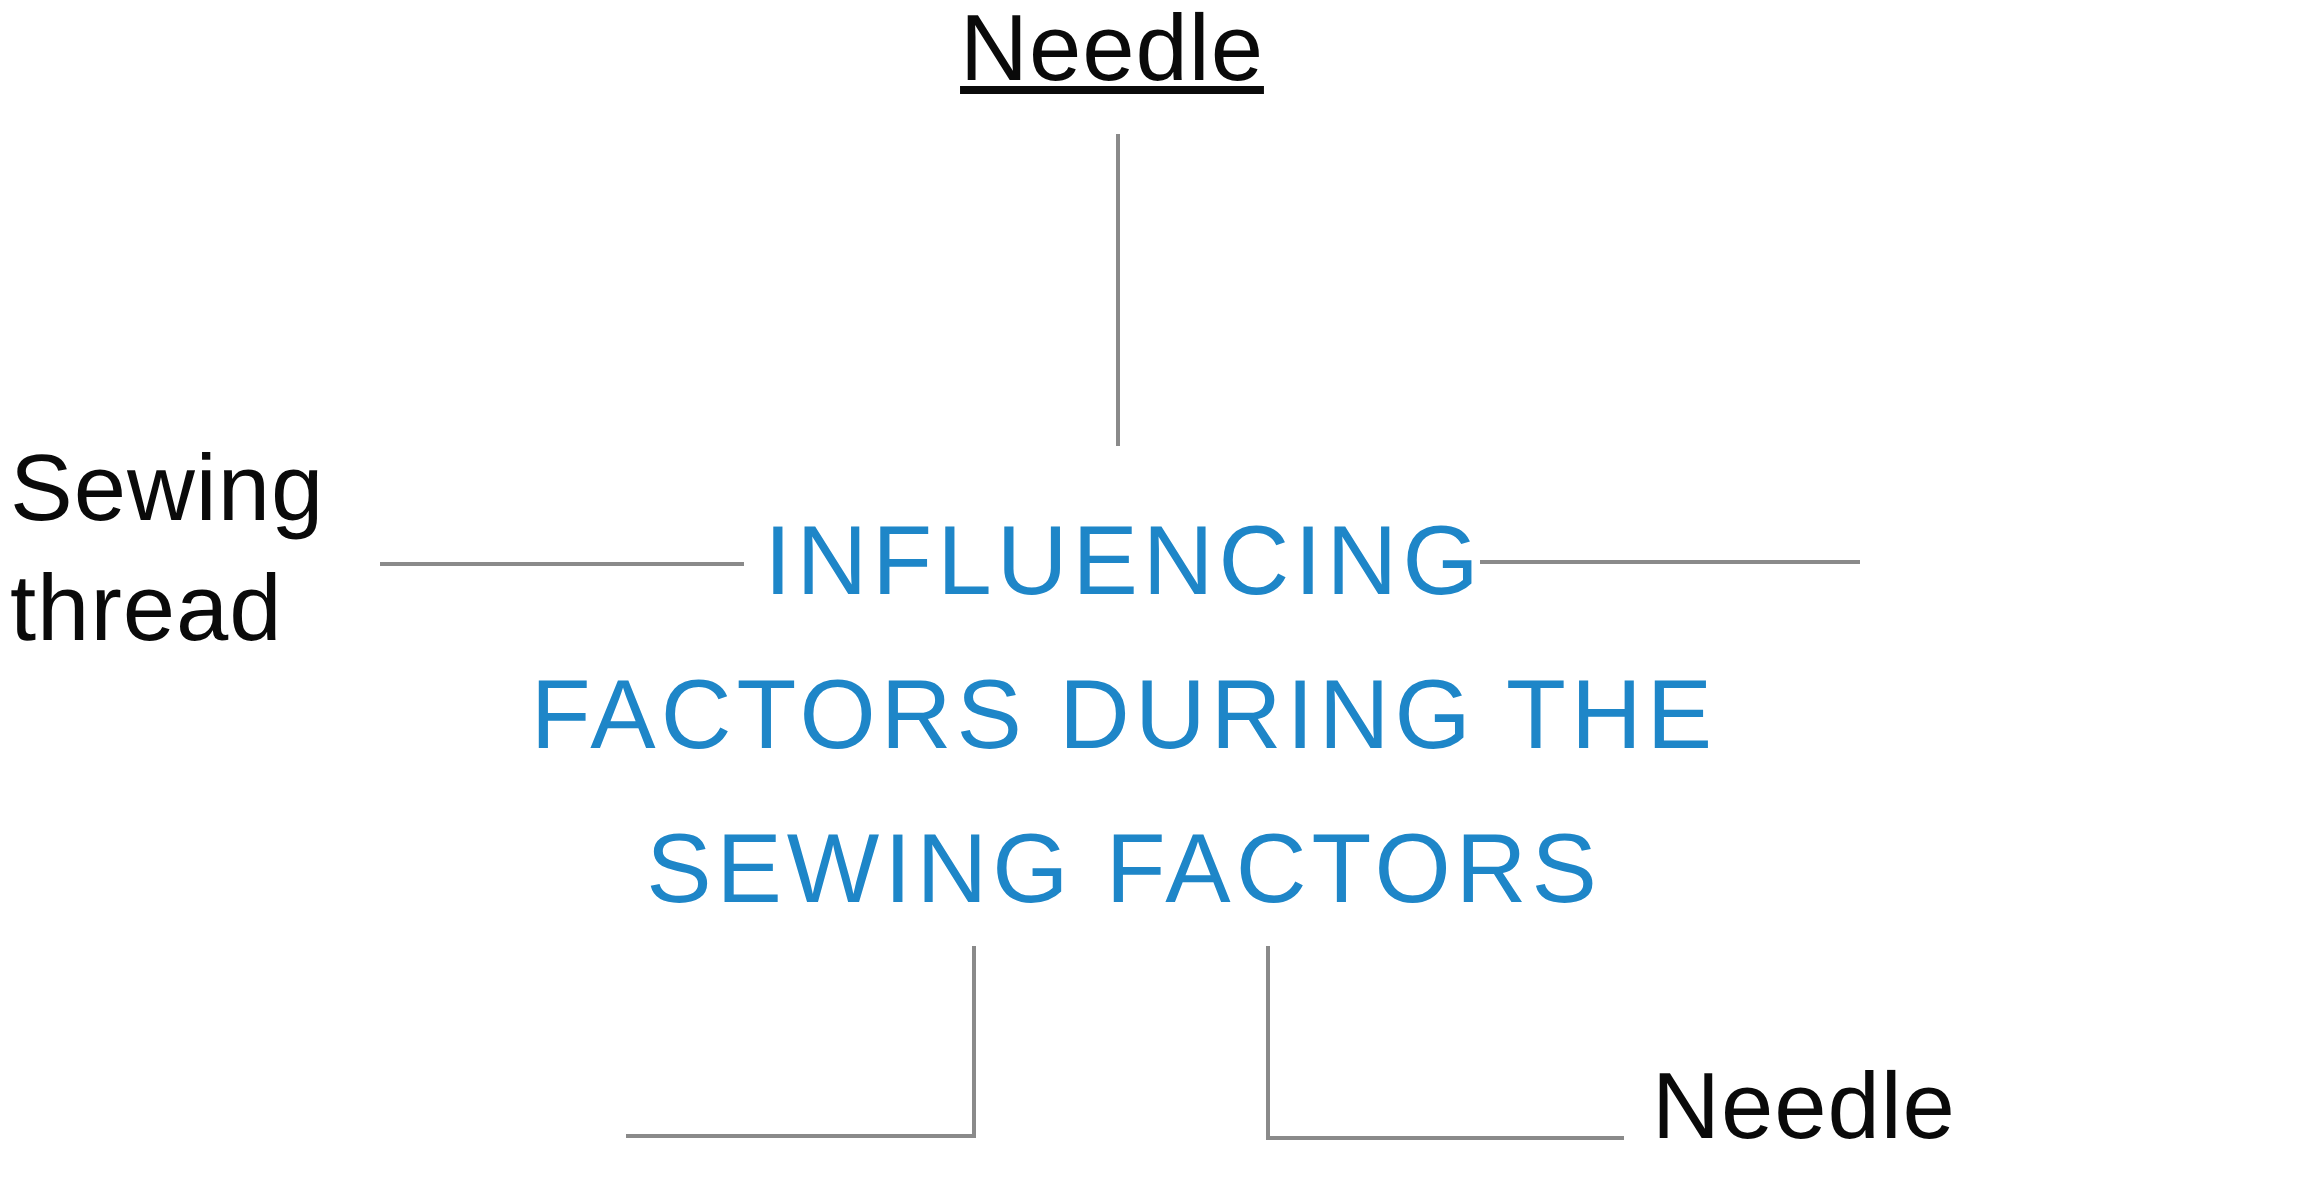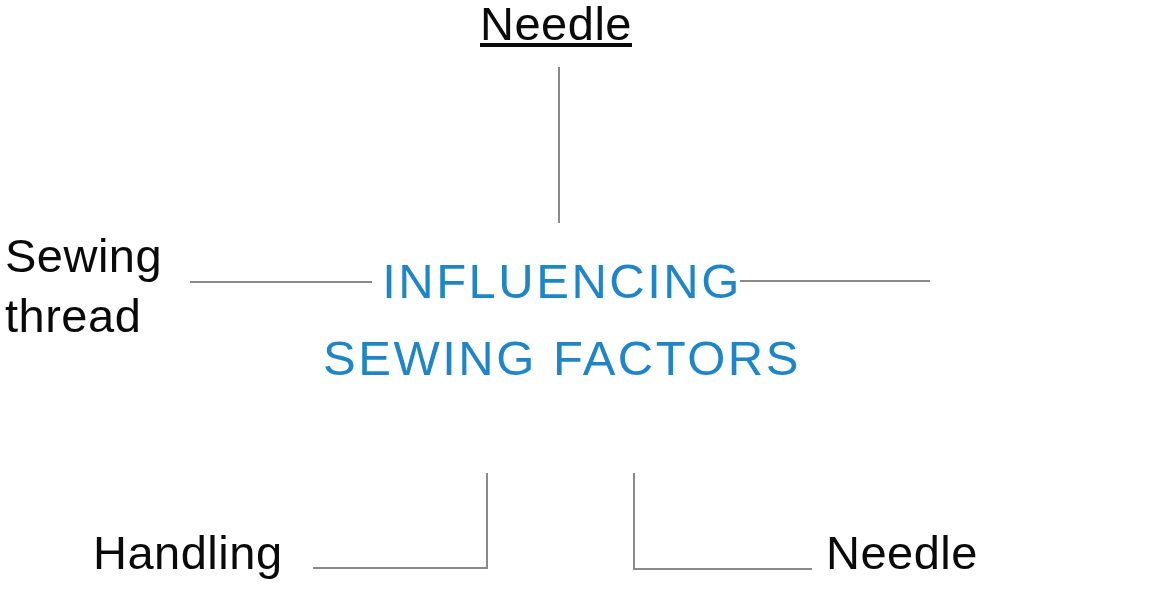--- a/index.html
+++ b/index.html
@@ -52,21 +52,21 @@
     border-right: 2px solid #8a8a8a;
     border-bottom: 2px solid #8a8a8a;
   }
   .connector.elbow-left {
     border-left: 2px solid #8a8a8a;
     border-bottom: 2px solid #8a8a8a;
   }
   
   .needle-label   { left: 456px; top: 0px;  width: 200px; text-align: center; text-decoration: underline; }
   .needle-line    { left: 558px; top: 67px;  width: 2px;  height: 156px; }
-  .thread-label   { left: 5px;   top: 226px; width: 190px; }
+  .thread-label   { left: 5px;   top: 214px; width: 190px; }
   .thread-line    { left: 190px; top: 281px; width: 182px; height: 2px; }
   .machine-line   { left: 740px; top: 280px; width: 190px; height: 2px; }
   .machine-label  { left: 960px; top: 249px; }
   .handling-elbow { left: 313px; top: 473px; width: 173px; height: 94px; }
   .handling-label { left: 93px;  top: 529px; }
   .fabric-elbow   { left: 633px; top: 473px; width: 177px; height: 95px; }
   .fabric-label   { left: 826px; top: 529px; }
 </style>
 </head>
 <body>
@@ -74,24 +74,24 @@
 <div class="canvas">
 
   <div class="factor-label needle-label">Needle</div>
   <div class="connector needle-line"></div>
 
   <div class="factor-label wrap thread-label">Sewing thread</div>
   <div class="connector thread-line"></div>
 
   <div class="center-title">
     <div>INFLUENCING</div>
+    <div>FACTORS DURING THE</div>
     <div>SEWING FACTORS</div>
   </div>
 
   <div class="connector machine-line"></div>
 
   <div class="connector elbow elbow-right handling-elbow"></div>
-  <div class="factor-label handling-label">Handling</div>
 
   <div class="connector elbow elbow-left fabric-elbow"></div>
   <div class="factor-label fabric-label">Needle</div>
 
 </div>
 
 </body></html>

